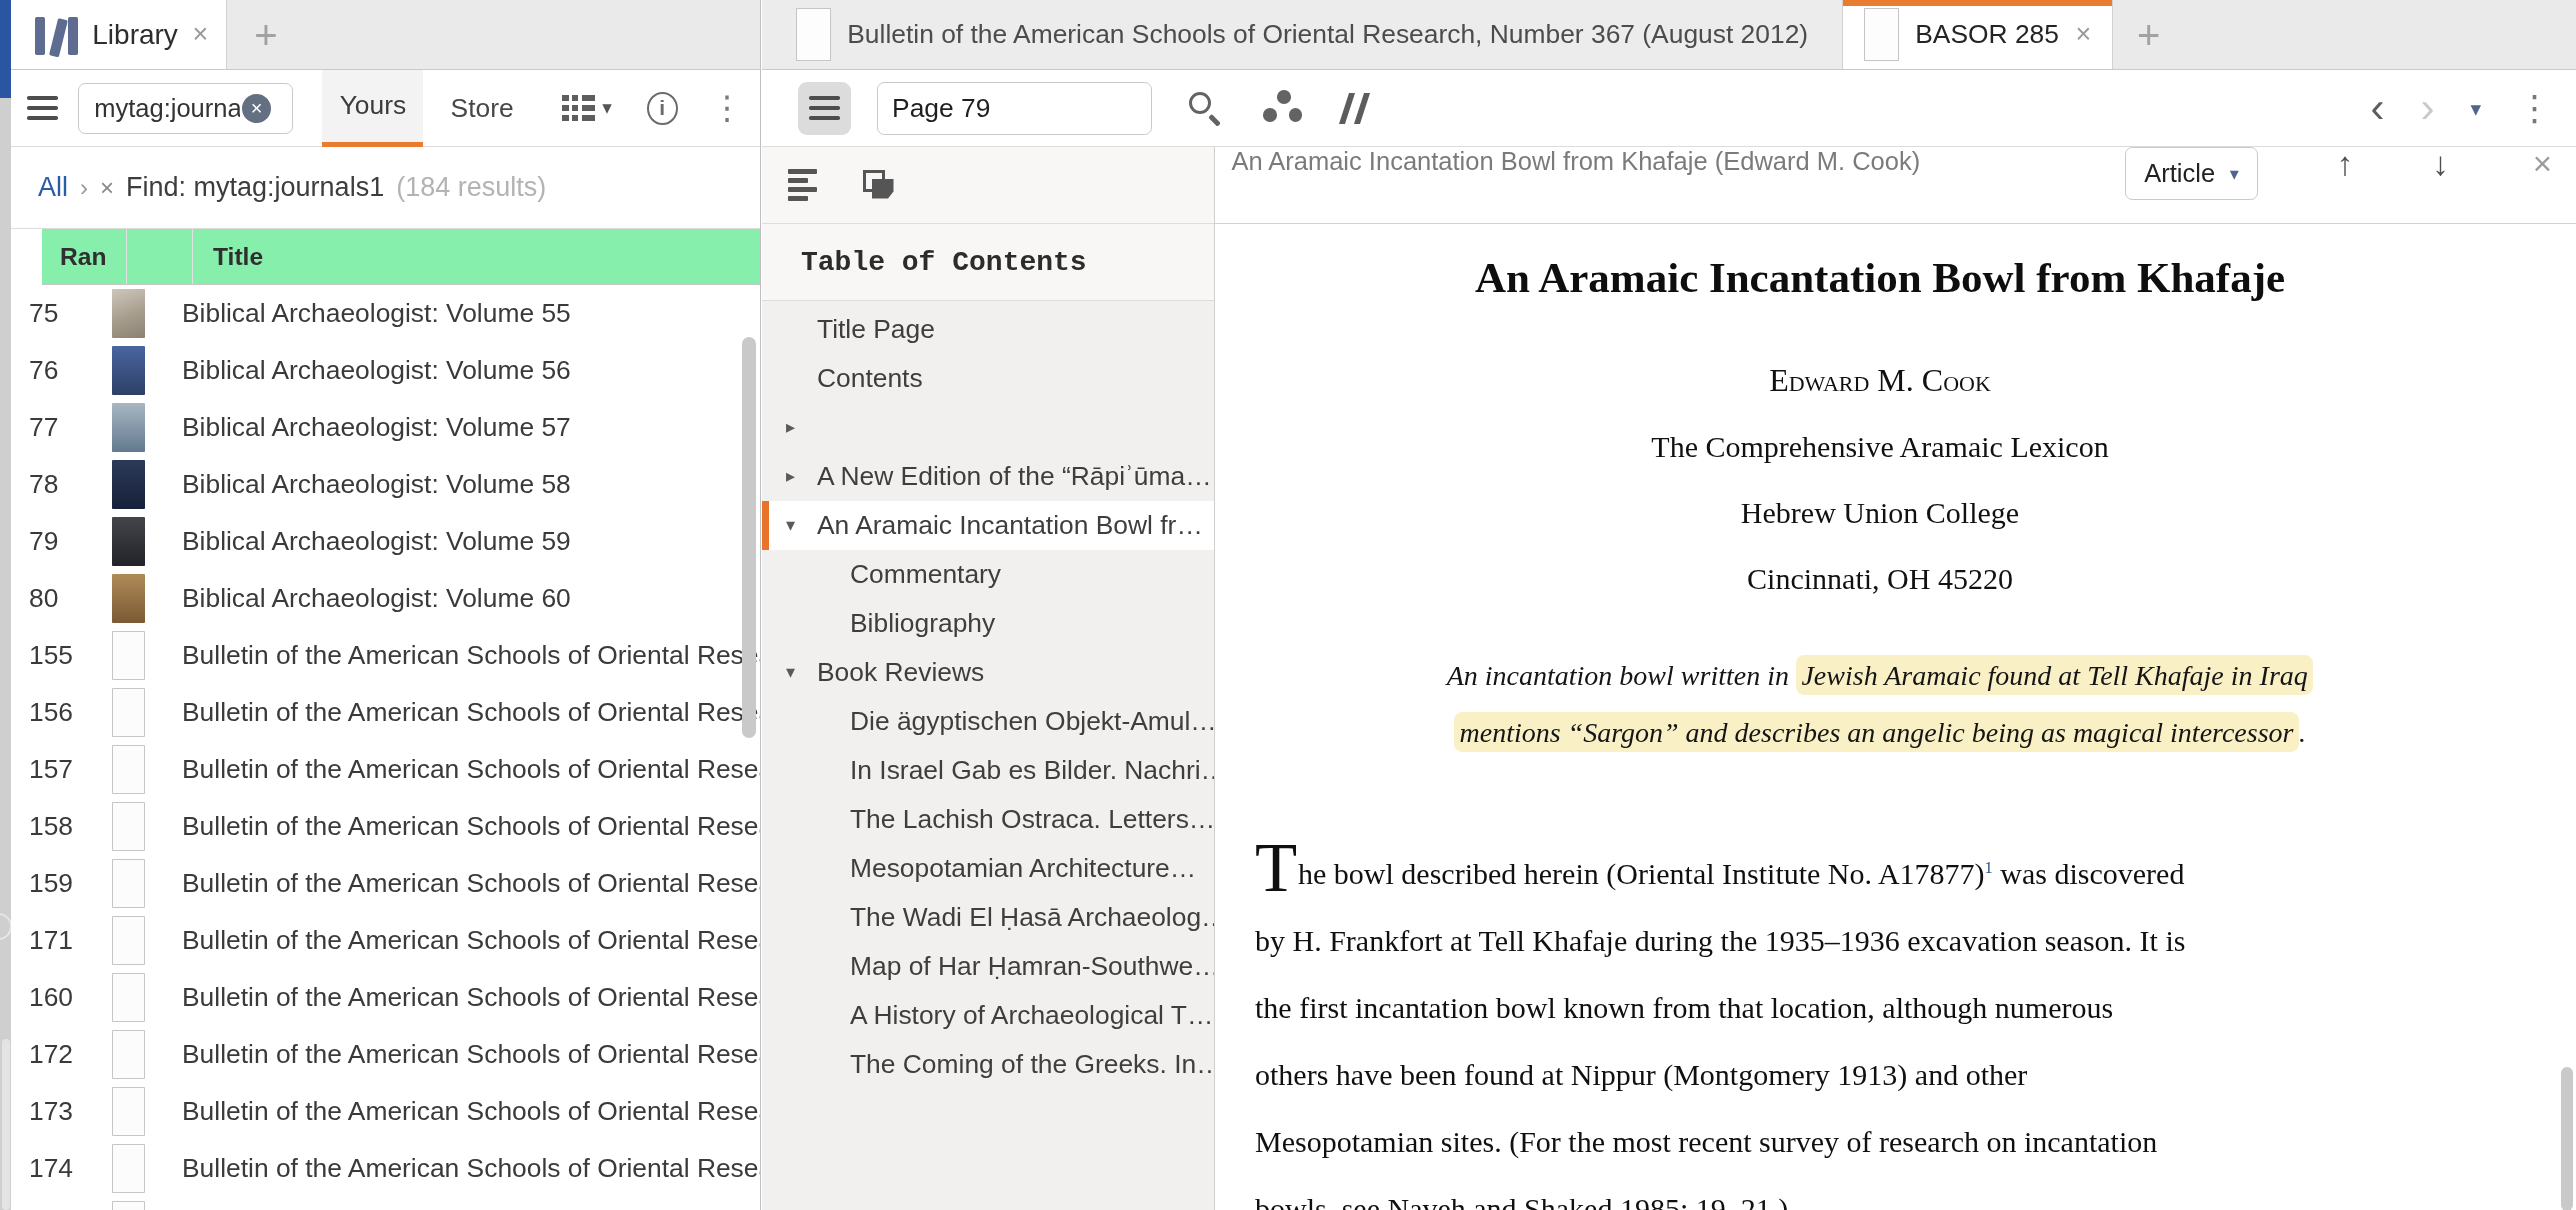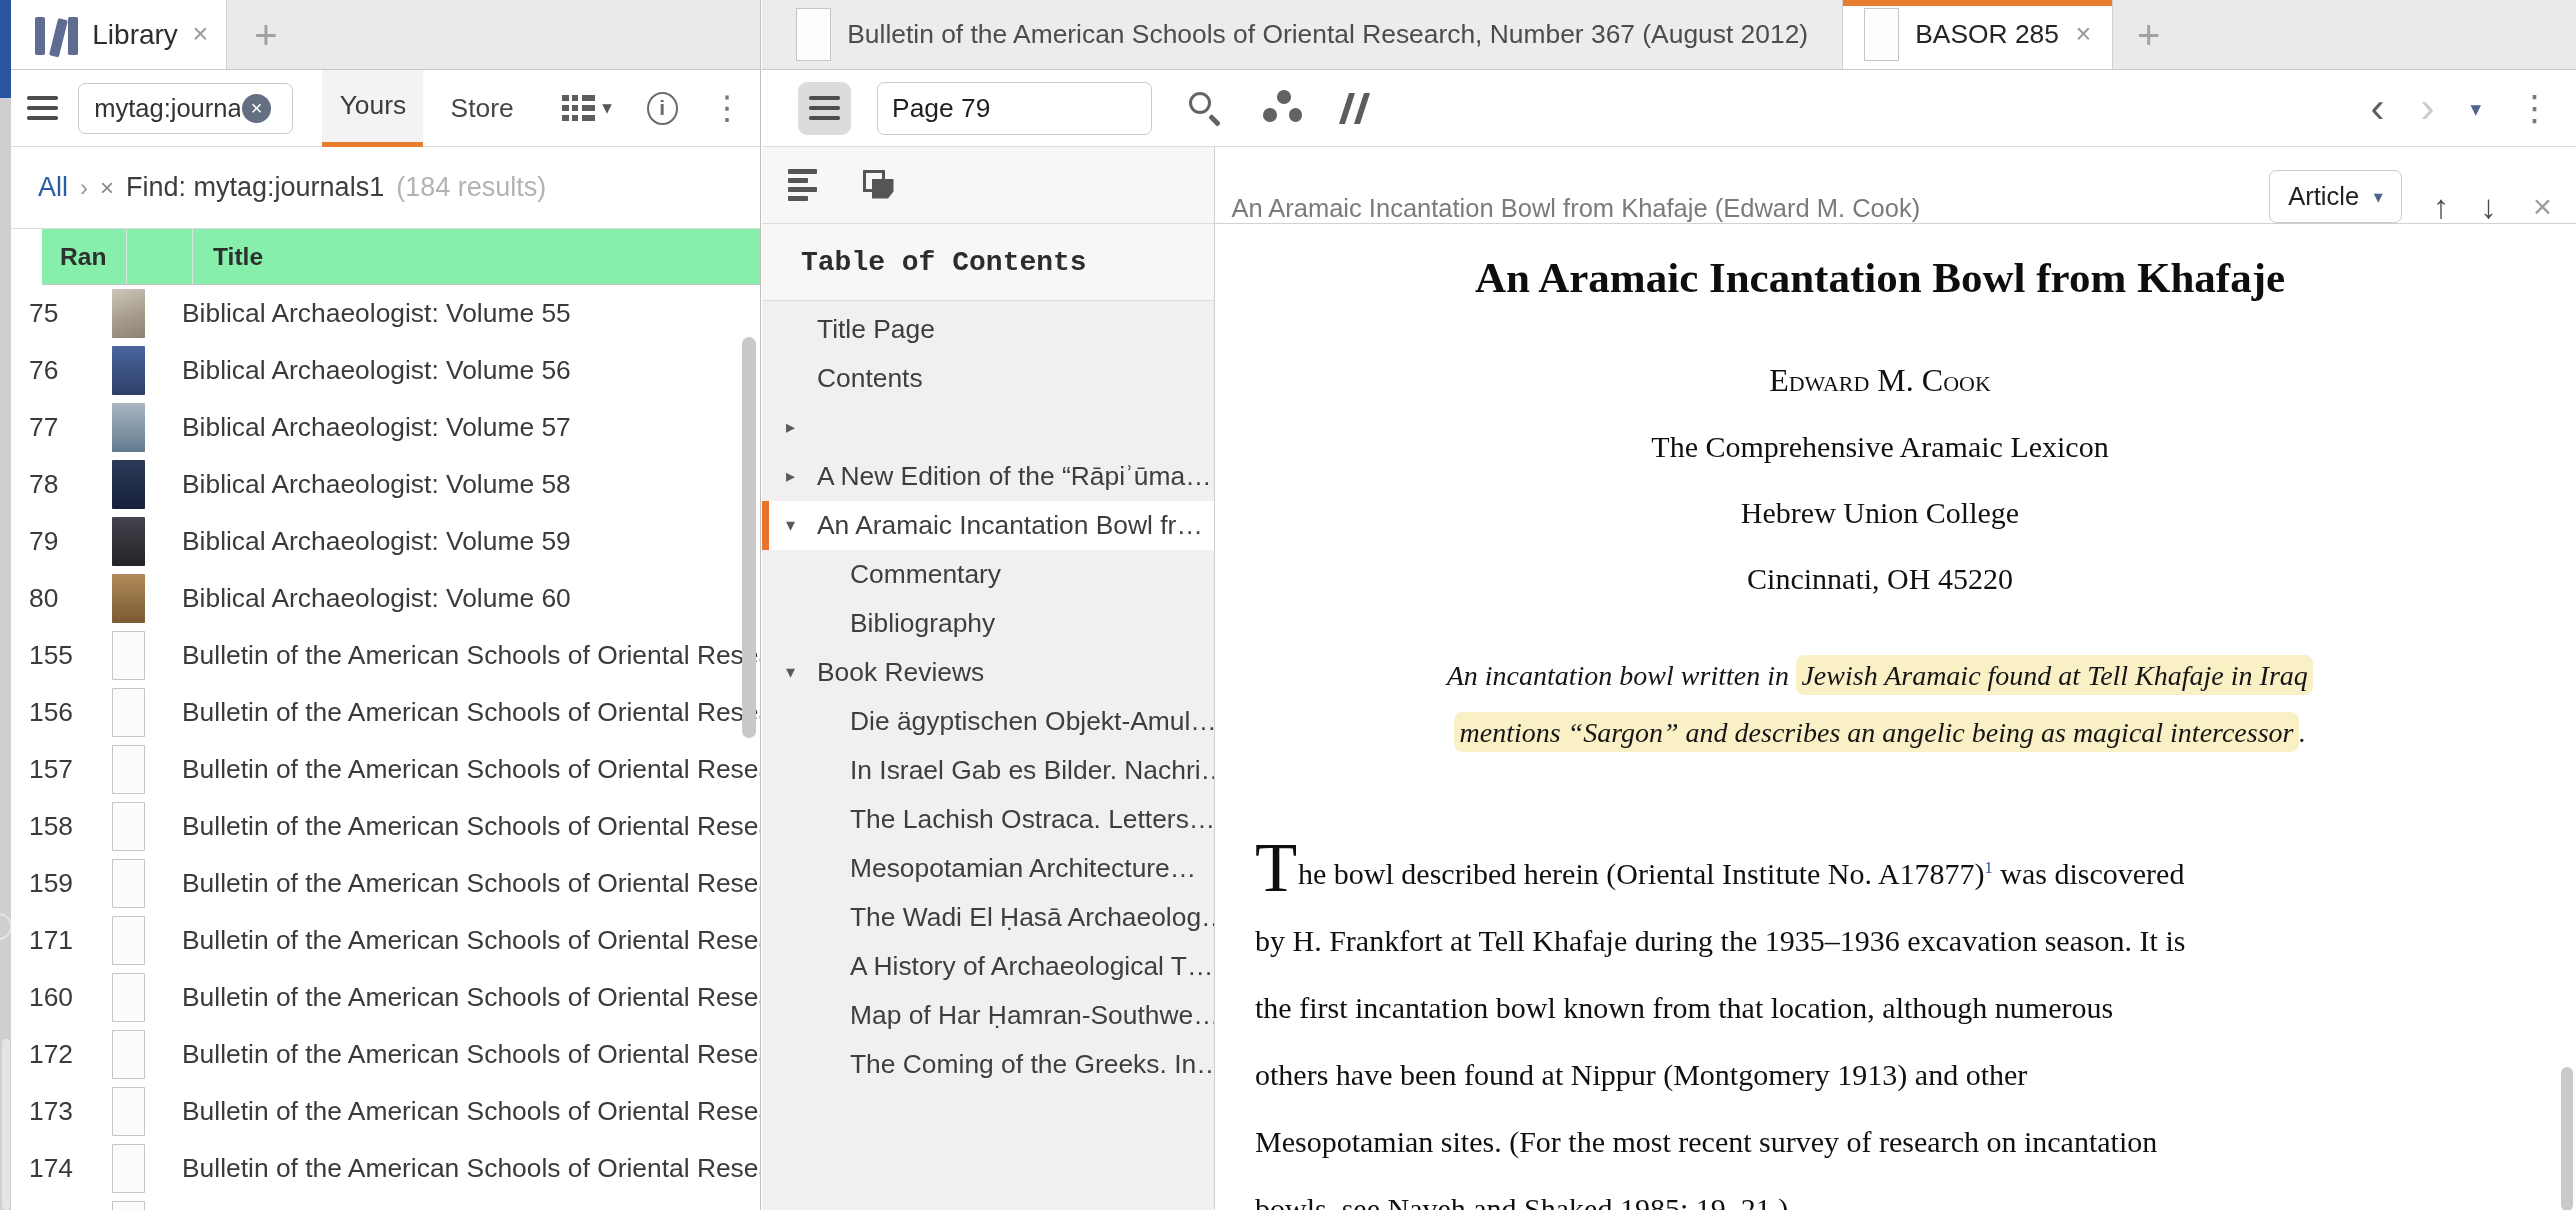--- a/index.html
+++ b/index.html
@@ -129,22 +129,22 @@
   .toc-item { height:49px; display:flex; align-items:center; position:relative; font-size:26.4px; color:#3e3e3e; white-space:nowrap; }
   .toc-item .arrow { position:absolute; left:24px; font-size:18px; color:#5a5a5a; }
   .toc-item .lab { overflow:hidden; text-overflow:clip; }
   .toc-lvl1 .lab { padding-left:55px; }
   .toc-lvl2 .lab { padding-left:88px; }
   .toc-selected { background:#ffffff; }
   .toc-selected::before { content:""; position:absolute; left:0; top:0; bottom:0; width:7.3px; background:#e8742c; }
 
   
   .article { flex:1; background:#fff; display:flex; flex-direction:column; position:relative; min-width:0; }
-  .article-header { height:77px; border-bottom:0.9px solid #d2d2d2; display:flex; align-items:flex-end;
-                    padding:0 24px 0 16.4px; }
+  .article-header { height:77px; border-bottom:0.9px solid #d2d2d2; display:flex; align-items:flex-start;
+                    padding:0 24px 0 16.4px;gap:48px; }
   .ah-title { flex:1; font-size:25.5px; color:#7b7b7b; white-space:nowrap; overflow:hidden; }
   .article-btn { display:flex; align-items:center; gap:14.6px; border:0.9px solid #c9c9c9; border-radius:7.3px;
                  height:53px; padding:0 18px; font-size:25.5px; color:#222; background:#fff; }
   .article-btn .caret { font-size:18px; color:#51648c; }
   .ah-arrow { font-size:33px; font-weight:700; color:#4f4f4f; margin-left:31px; line-height:1; }
   .ah-close { font-size:33px; color:#9c9c9c; margin-left:36px; line-height:1; }
 
   .article-body { flex:1; overflow:hidden; font-family:"Liberation Serif", serif; color:#141414;
                   padding:0 71px 0 40px; }
   .doc-title { text-align:center; font-size:43px; font-weight:700; margin-top:28px; line-height:51px; color:#0e0e0e; }
@@ -446,24 +446,24 @@
         <div class="toc-item toc-lvl2">
             <span class="lab">The Lachish Ostraca. Letters…</span>
           </div>
         <div class="toc-item toc-lvl2">
             <span class="lab">Mesopotamian Architecture…</span>
           </div>
         <div class="toc-item toc-lvl2">
             <span class="lab">The Wadi El Ḥasā Archaeolog…</span>
           </div>
         <div class="toc-item toc-lvl2">
+            <span class="lab">Map of Har Ḥamran-Southwe…</span>
+          </div>
+        <div class="toc-item toc-lvl2">
             <span class="lab">A History of Archaeological T…</span>
-          </div>
-        <div class="toc-item toc-lvl2">
-            <span class="lab">Map of Har Ḥamran-Southwe…</span>
           </div>
         <div class="toc-item toc-lvl2">
             <span class="lab">The Coming of the Greeks. In…</span>
           </div>
       </div>
     </div>
 
     <div class="article">
       <div class="article-header">
         <span class="ah-title">An Aramaic Incantation Bowl from Khafaje (Edward M. Cook)</span>

